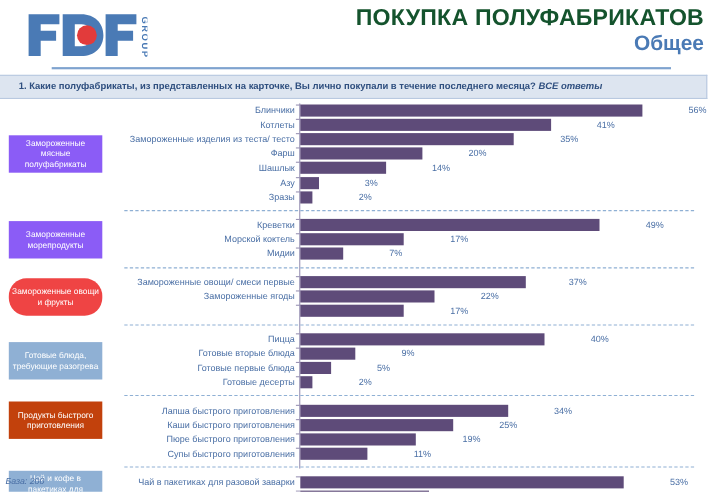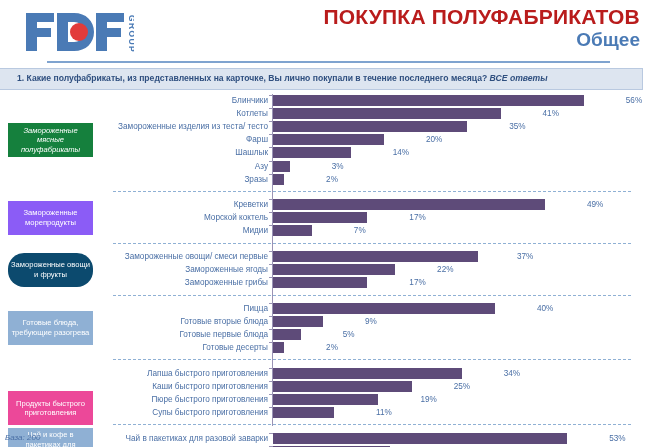--- a/index.html
+++ b/index.html
@@ -23,21 +23,21 @@
     position: absolute; left: 24px; top: 7px;
     width: 110px; height: 50px;
   }
   #title-block {
     position: absolute; right: 10px; top: 6px;
     text-align: right;
     line-height: 1.08;
   }
   .title-main {
     font-size: 21px; font-weight: bold;
-    color: #b91c1c; letter-spacing: 0.2px;
+    color: #14532d; letter-spacing: 0.2px;
     white-space: nowrap;
   }
   .title-sub {
     font-size: 19px; font-weight: bold;
     color: #4a7ab5; margin-top: 1px;
   }
   #header-rule {
     position: absolute; left: 47px; top: 61px;
     width: 563px; height: 2px;
     background: #7fa3cf;
@@ -207,21 +207,21 @@
         <div class="bar-tick"></div>
         <div class="bar-fill" style="width: 16.65px; background: rgb(94, 75, 121);"></div>
         <div class="bar-value" style="left: 295.65px;">3%</div>
       </div>
       <div class="bar-row" style="top: 81.6px;">
         <div class="bar-label">Зразы</div>
         <div class="bar-tick"></div>
         <div class="bar-fill" style="width: 11.1px; background: rgb(94, 75, 121);"></div>
         <div class="bar-value" style="left: 290.1px;">2%</div>
       </div>
-      <div class="group-box" style="top: 30.8px; height: 34px; background: #15803d; font-style: italic;">
+      <div class="group-box" style="top: 30.8px; height: 34px; background: #8b5cf6;">
         <span>Замороженные мясные полуфабрикаты</span>
       </div>
       <div class="divider" style="top: 98.95px;"></div>
       <div class="bar-row" style="top: 107.2px;">
         <div class="bar-label">Креветки</div>
         <div class="bar-tick"></div>
         <div class="bar-fill" style="width: 271.95px; background: rgb(94, 75, 121);"></div>
         <div class="bar-value" style="left: 550.95px;">49%</div>
       </div>
       <div class="bar-row" style="top: 120.3px;">
@@ -246,26 +246,25 @@
         <div class="bar-fill" style="width: 205.35px; background: rgb(94, 75, 121);"></div>
         <div class="bar-value" style="left: 481px;">37%</div>
       </div>
       <div class="bar-row" style="top: 172.1px;">
         <div class="bar-label">Замороженные ягоды</div>
         <div class="bar-tick"></div>
         <div class="bar-fill" style="width: 122.1px; background: rgb(94, 75, 121);"></div>
         <div class="bar-value" style="left: 401.1px;">22%</div>
       </div>
       <div class="bar-row" style="top: 185.2px;">
-        <div class="bar-label">Замороженные грибы</div>
         <div class="bar-tick"></div>
         <div class="bar-fill" style="width: 94.35px; background: rgb(94, 75, 121);"></div>
         <div class="bar-value" style="left: 373.35px;">17%</div>
       </div>
-      <div class="group-box" style="top: 160.6px; height: 34px; background: #0c4a6e; border-radius: 16px;">
+      <div class="group-box" style="top: 160.6px; height: 34px; background: #ef4444; border-radius: 16px;">
         <span>Замороженные овощи и фрукты</span>
       </div>
       <div class="divider" style="top: 202.55px;"></div>
       <div class="bar-row" style="top: 210.8px;">
         <div class="bar-label">Пицца</div>
         <div class="bar-tick"></div>
         <div class="bar-fill" style="width: 222px; background: rgb(94, 75, 121);"></div>
         <div class="bar-value" style="left: 501px;">40%</div>
       </div>
       <div class="bar-row" style="top: 223.9px;">
@@ -307,21 +306,21 @@
         <div class="bar-tick"></div>
         <div class="bar-fill" style="width: 105.45px; background: rgb(94, 75, 121);"></div>
         <div class="bar-value" style="left: 384.45px;">19%</div>
       </div>
       <div class="bar-row" style="top: 315px;">
         <div class="bar-label">Супы быстрого приготовления</div>
         <div class="bar-tick"></div>
         <div class="bar-fill" style="width: 61.05px; background: rgb(94, 75, 121);"></div>
         <div class="bar-value" style="left: 340.05px;">11%</div>
       </div>
-      <div class="group-box" style="top: 299px; height: 34px; background: #ec4899;">
+      <div class="group-box" style="top: 273px; height: 34px; background: #c2410c;">
         <span>Продукты быстрого приготовления</span>
       </div>
       <div class="divider" style="top: 332.35px;"></div>
       <div class="bar-row" style="top: 340.6px;">
         <div class="bar-label">Чай в пакетиках  для разовой заварки</div>
         <div class="bar-tick"></div>
         <div class="bar-fill" style="width: 294.15px; background: rgb(94, 75, 121);"></div>
         <div class="bar-value" style="left: 573.15px;">53%</div>
       </div>
       <div class="bar-row" style="top: 353.7px;">

